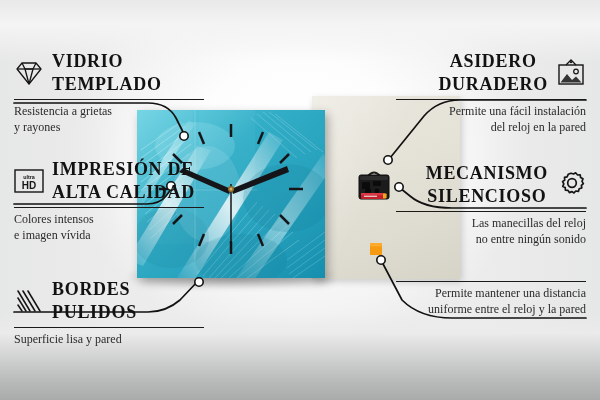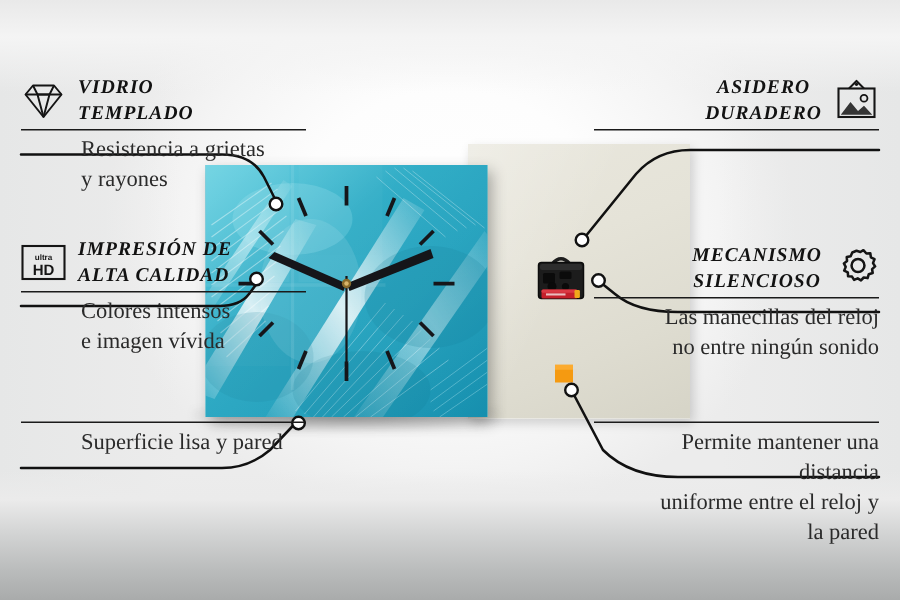--- a/index.html
+++ b/index.html
@@ -53,46 +53,44 @@
   .feature .head {
     display: flex;
     align-items: center;
     gap: 8px;
   }
   .feature.left .head { justify-content: flex-start; }
   .feature.right .head { flex-direction: row-reverse; justify-content: flex-start; }
 
   .feature .title {
     font-family: "Liberation Serif", serif;
-    font-size: 13px;
+    font-size: 18px;
     font-weight: bold;
     line-height: 1.28;
     letter-spacing: 0.7px;
     color: #121212;
     text-transform: uppercase;
     white-space: pre-line;
-    font-style: italic;
   }
   .feature.right .title { text-align: center; }
 
   .feature .rule {
     height: 0;
     border-top: 1.3px solid #1a1a1a;
     margin-top: 3px;
     margin-bottom: 4px;
     width: 100%;
   }
 
   .feature .desc {
     font-family: "Liberation Serif", serif;
-    font-size: 15px;
+    font-size: 12px;
     line-height: 1.33;
     color: #2a2a2a;
     white-space: pre-line;
-    margin-left: 40px;
   }
   .feature.right .desc { text-align: right; }
 
   .icon-box {
     width: 30px;
     height: 30px;
     flex: 0 0 30px;
     display: flex;
     align-items: center;
     justify-content: center;
@@ -412,39 +410,56 @@
       </span>
       <span class="title">IMPRESIÓN DE
 ALTA CALIDAD</span>
     </div>
     <div class="rule"></div>
     <div class="desc">Colores intensos
 e imagen vívida</div>
   </div>
 
   <div class="feature left" id="f-bordes">
+    <div class="head">
+      <span class="icon-box">
+        <svg width="28" height="24" viewBox="0 0 28 24">
+          <g stroke="#151515" stroke-width="1.5" fill="none" stroke-linecap="round">
+            <path d="M3 2 L15 22"></path>
+            <path d="M8 2 L20 22"></path>
+            <path d="M13 2 L25 22"></path>
+            <path d="M3 9 L11 22"></path>
+            <path d="M3 16 L7 22"></path>
+          </g>
+        </svg>
+      </span>
+      <span class="title">BORDES
+PULIDOS</span>
+    </div>
     <div class="rule"></div>
     <div class="desc">Superficie lisa y pared</div>
   </div>
 
   <div class="feature right" id="f-asidero">
     <div class="head">
       <span class="icon-box">
         <svg width="30" height="28" viewBox="0 0 30 28">
           <path d="M10 6 L15 1 L20 6" fill="none" stroke="#151515" stroke-width="1.3"></path>
           <circle cx="15" cy="3.2" r="1.1" fill="#151515"></circle>
           <rect x="3" y="6" width="24" height="19" fill="none" stroke="#151515" stroke-width="1.4"></rect>
           <circle cx="20" cy="12.5" r="2.3" fill="none" stroke="#151515" stroke-width="1.2"></circle>
           <path d="M4.5 23.5 L11 15 L16 21 L20 17.5 L25.5 23.5 Z" fill="#151515" opacity="0.85"></path>
         </svg>
       </span>
       <span class="title">ASIDERO
 DURADERO</span>
     </div>
     <div class="rule"></div>
+    <div class="desc">Permite una fácil instalación
+del reloj en la pared</div>
   </div>
 
   <div class="feature right" id="f-mecanismo">
     <div class="head">
       <span class="icon-box">
         <svg width="28" height="28" viewBox="0 0 28 28">
           <g fill="none" stroke="#151515" stroke-width="1.7" stroke-linejoin="round">
             <path d="M14 2.2 L16.6 3.0 L18.6 1.8 L20.6 4.0 L23.2 3.8 L23.6 6.6
                      L26.0 7.8 L25.0 10.4 L26.4 12.6 L24.4 14.4 L24.8 17.0
                      L22.2 17.8 L21.4 20.4 L18.8 20.0 L17.0 21.9 L14.8 20.6

